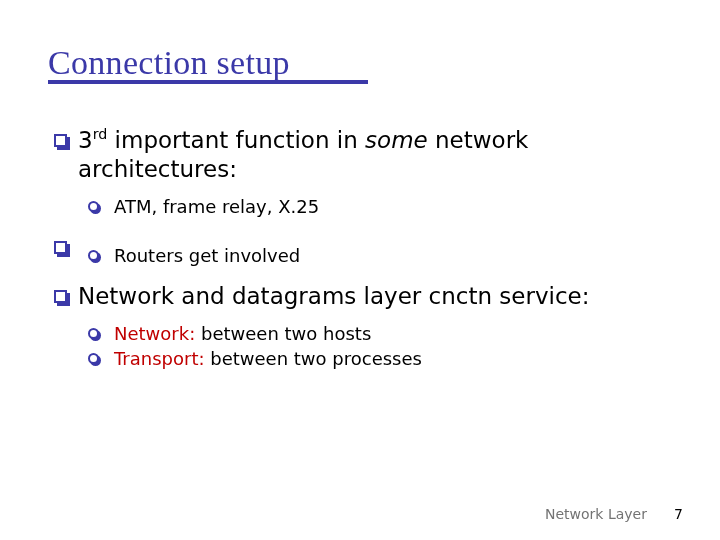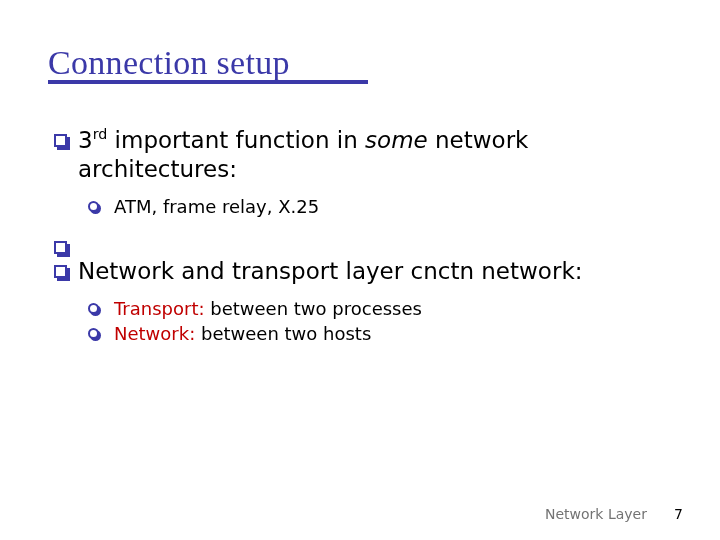--- a/index.html
+++ b/index.html
@@ -147,38 +147,42 @@
     </div>
 
     <div class="gap-md"></div>
 
     <div class="l1">
       <span class="bullet-sq"></span>
     </div>
 
     <div class="gap-sm"></div>
 
+    <div class="l2">
+      <span class="bullet-ci"></span>
+      <span>Routers get involved</span>
+    </div>
 
     <div class="gap-md"></div>
 
     <div class="l1">
       <span class="bullet-sq"></span>
-      <span class="txt">Network and transport layer cnctn network:</span>
+      <span class="txt">Network and datagrams layer cnctn service:</span>
     </div>
 
     <div class="gap-sm"></div>
 
     <div class="l2">
       <span class="bullet-ci"></span>
-      <span class="red">Transport:</span><span> between two processes</span>
+      <span class="red">Network:</span><span> between two hosts</span>
     </div>
 
     <div class="l2">
       <span class="bullet-ci"></span>
-      <span class="red">Network:</span><span> between two hosts</span>
+      <span class="red">Transport:</span><span> between two processes</span>
     </div>
 
   </div>
 
   <div class="footer-label">Network Layer</div>
   <div class="footer-page">7</div>
 
 </div>
 
 </body></html>

